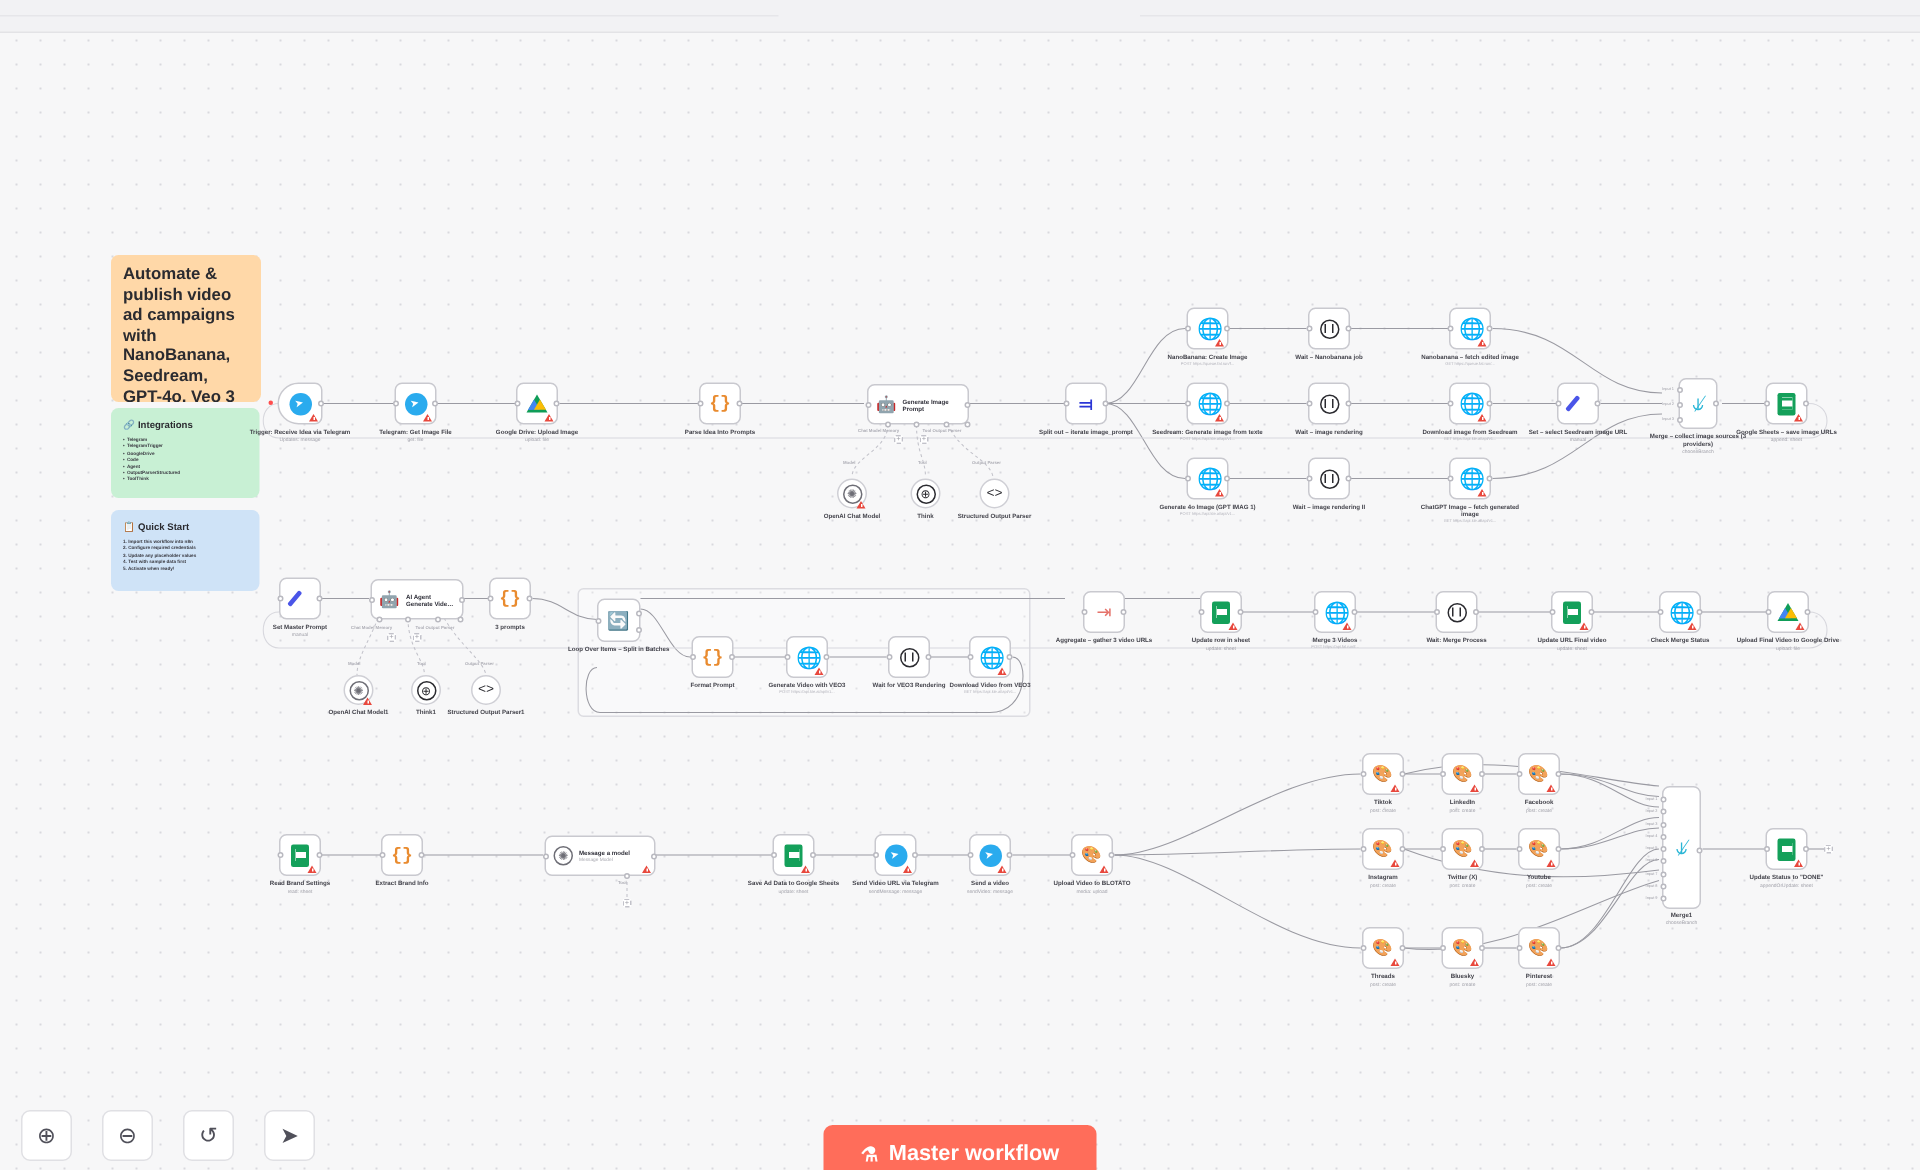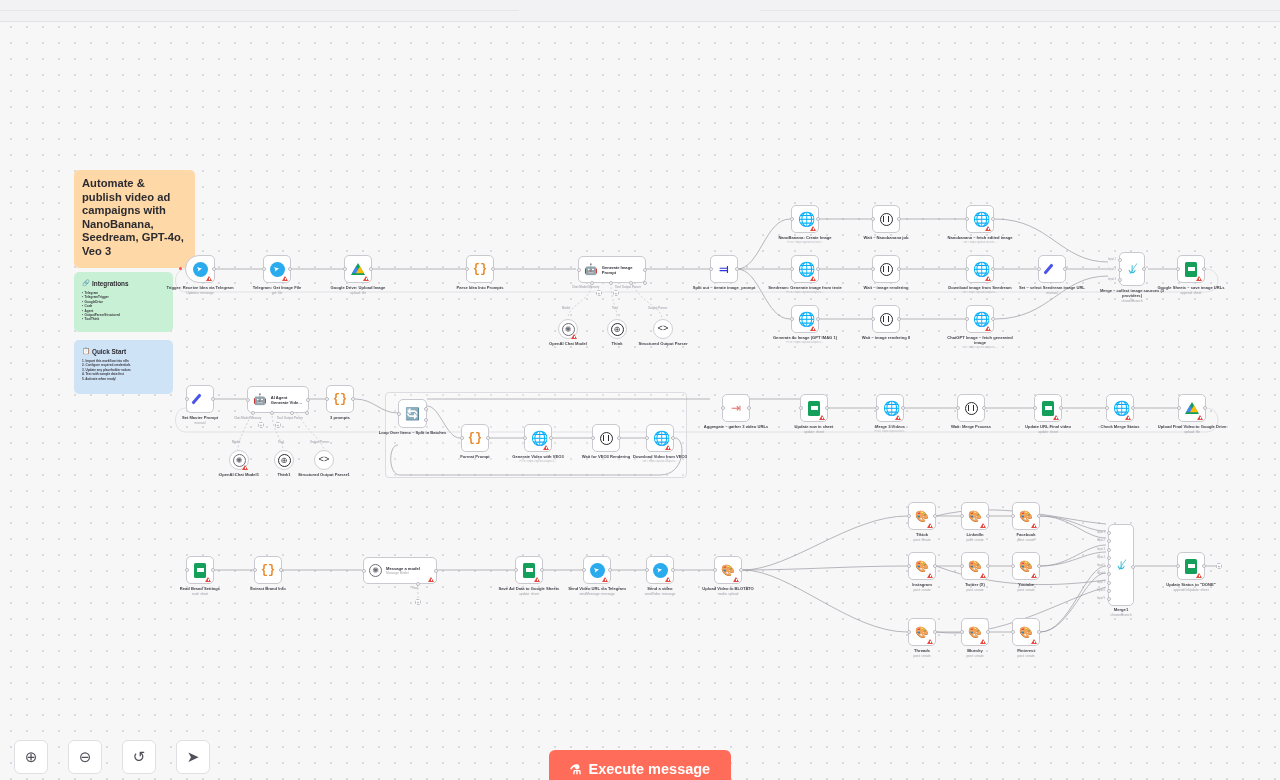--- a/index.html
+++ b/index.html
@@ -42,21 +42,21 @@
   #topbar-left-line { left: 0; width: 519px; }
   #topbar-right-line { left: 760px; width: 520px; }
 
   
   .sticky {
     position: absolute; border-radius: 5px;
     padding: 7px 8px;
     overflow: hidden;
   }
   #sticky-title {
-    left: 74px; top: 170px; width: 121px; height: 98px;
+    left: 74px; top: 170px; width: 100px; height: 98px;
     background: #ffd8a8; 
   }
   #sticky-title .t {
     font-size: 11.2px; line-height: 13.6px; font-weight: 700; color: #2b2b30;
   }
   #sticky-integrations {
     left: 74px; top: 272px; width: 99px; height: 60px;
     background: #c8f0d4;
   }
   #sticky-quickstart {
@@ -888,17 +888,17 @@
       <span>⊖</span>
     </div>
     <div class="tbtn" id="btn-reset">
       <span>↺</span>
     </div>
     <div class="tbtn" id="btn-fit">
       <span>➤</span>
     </div>
     <button id="execute-btn">
       <span class="flask">⚗</span>
-      <span>Execute message</span>
+      <span>Master workflow</span>
     </button>
   </div>
 
 </div>
 
 </body></html>

